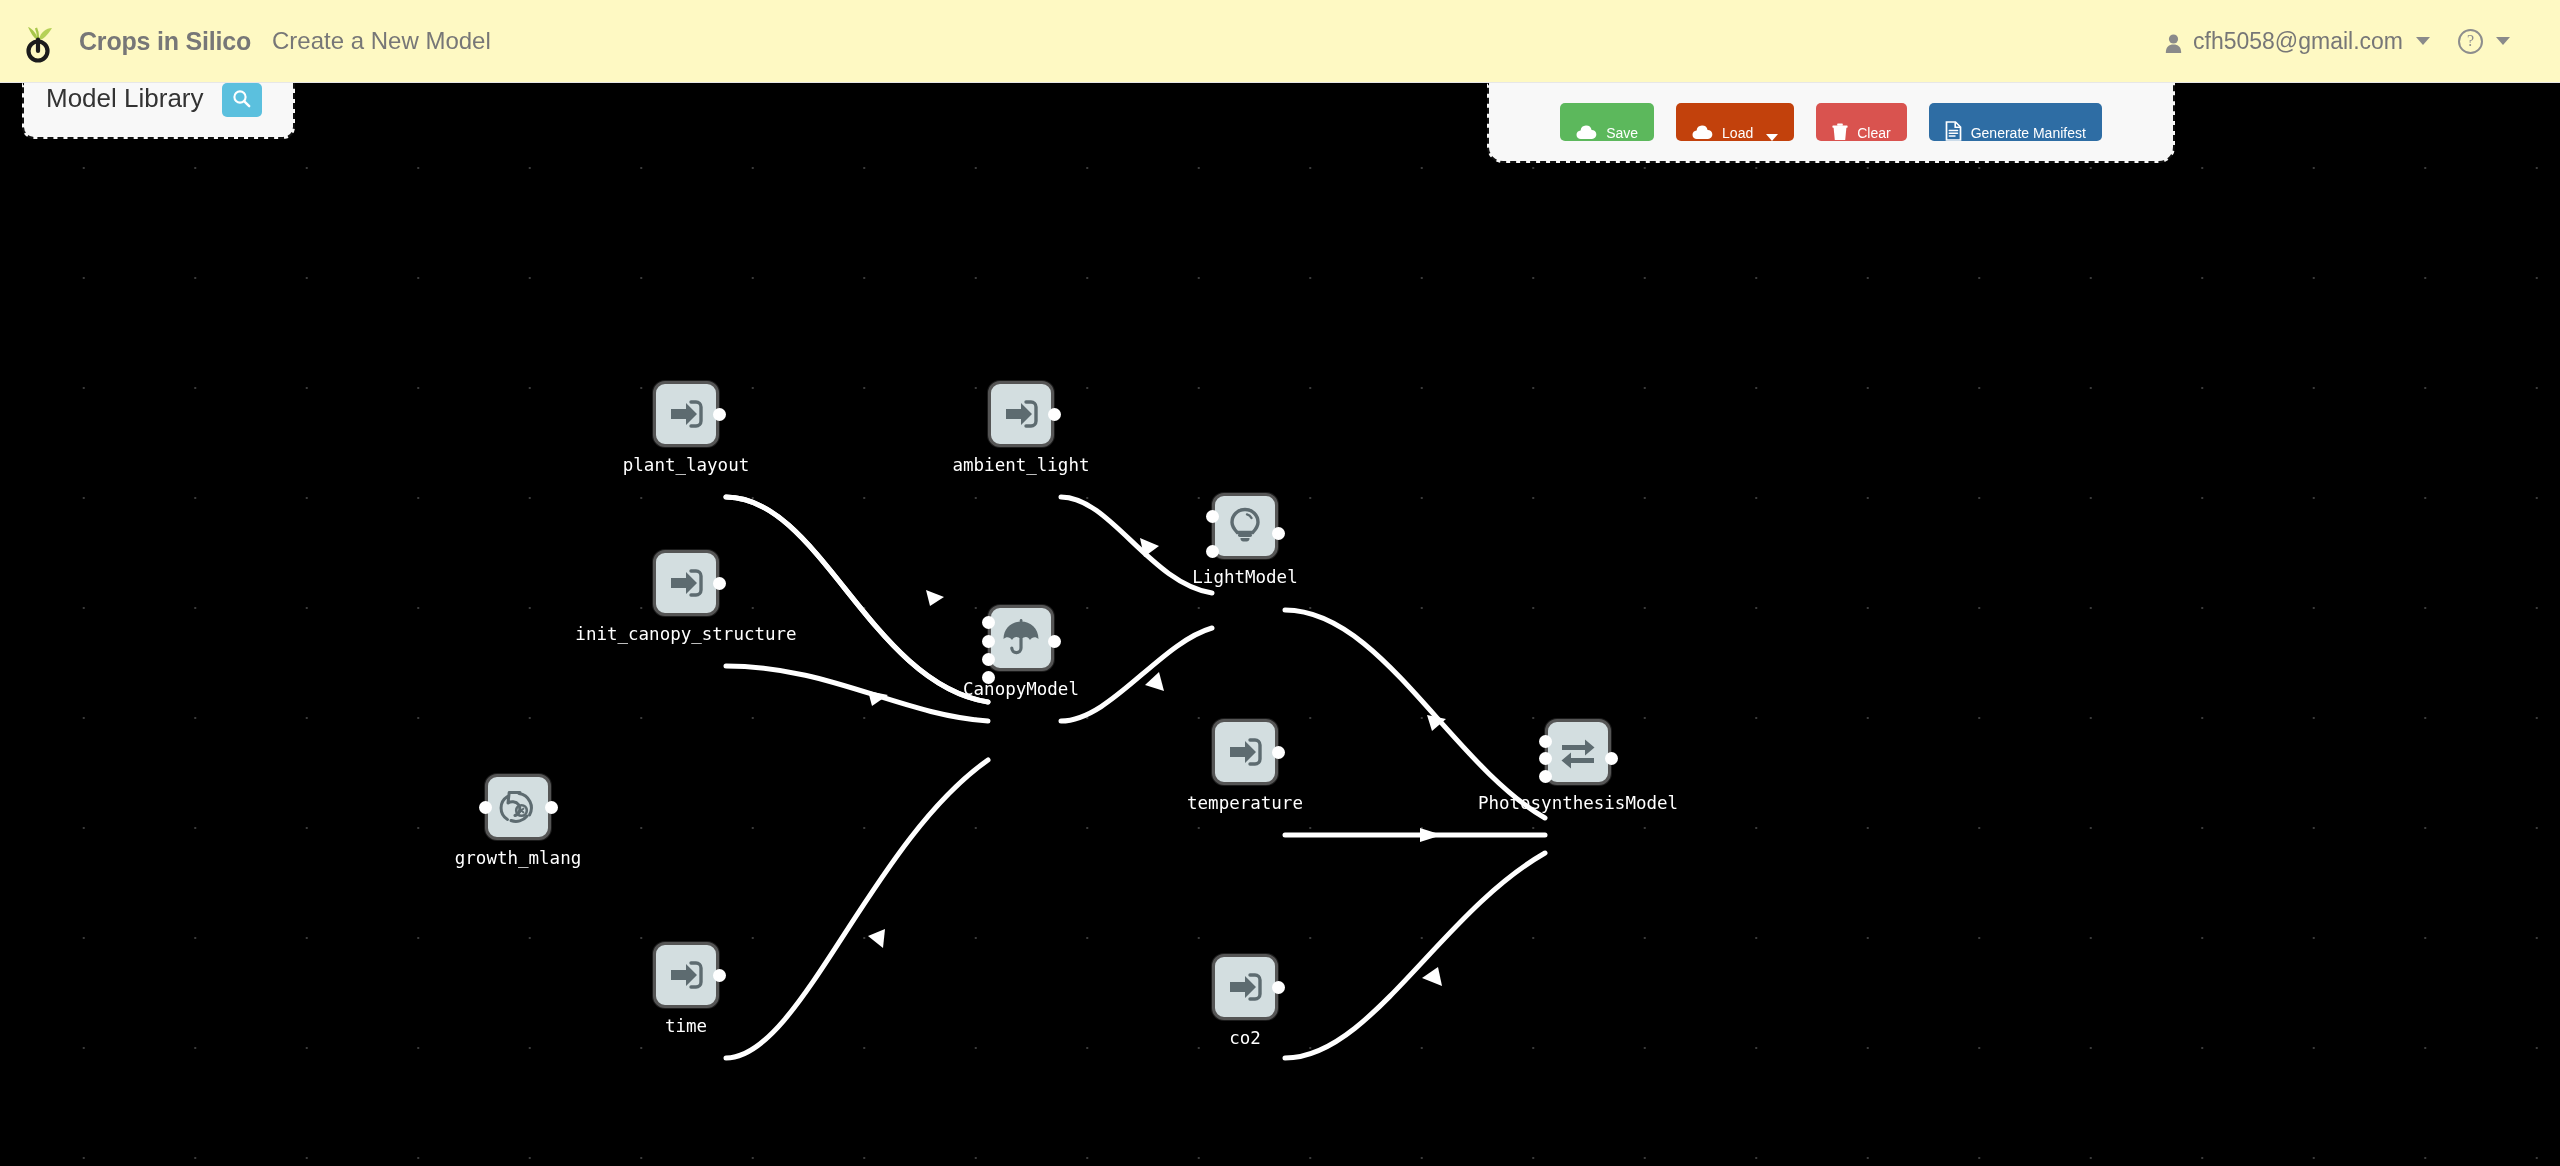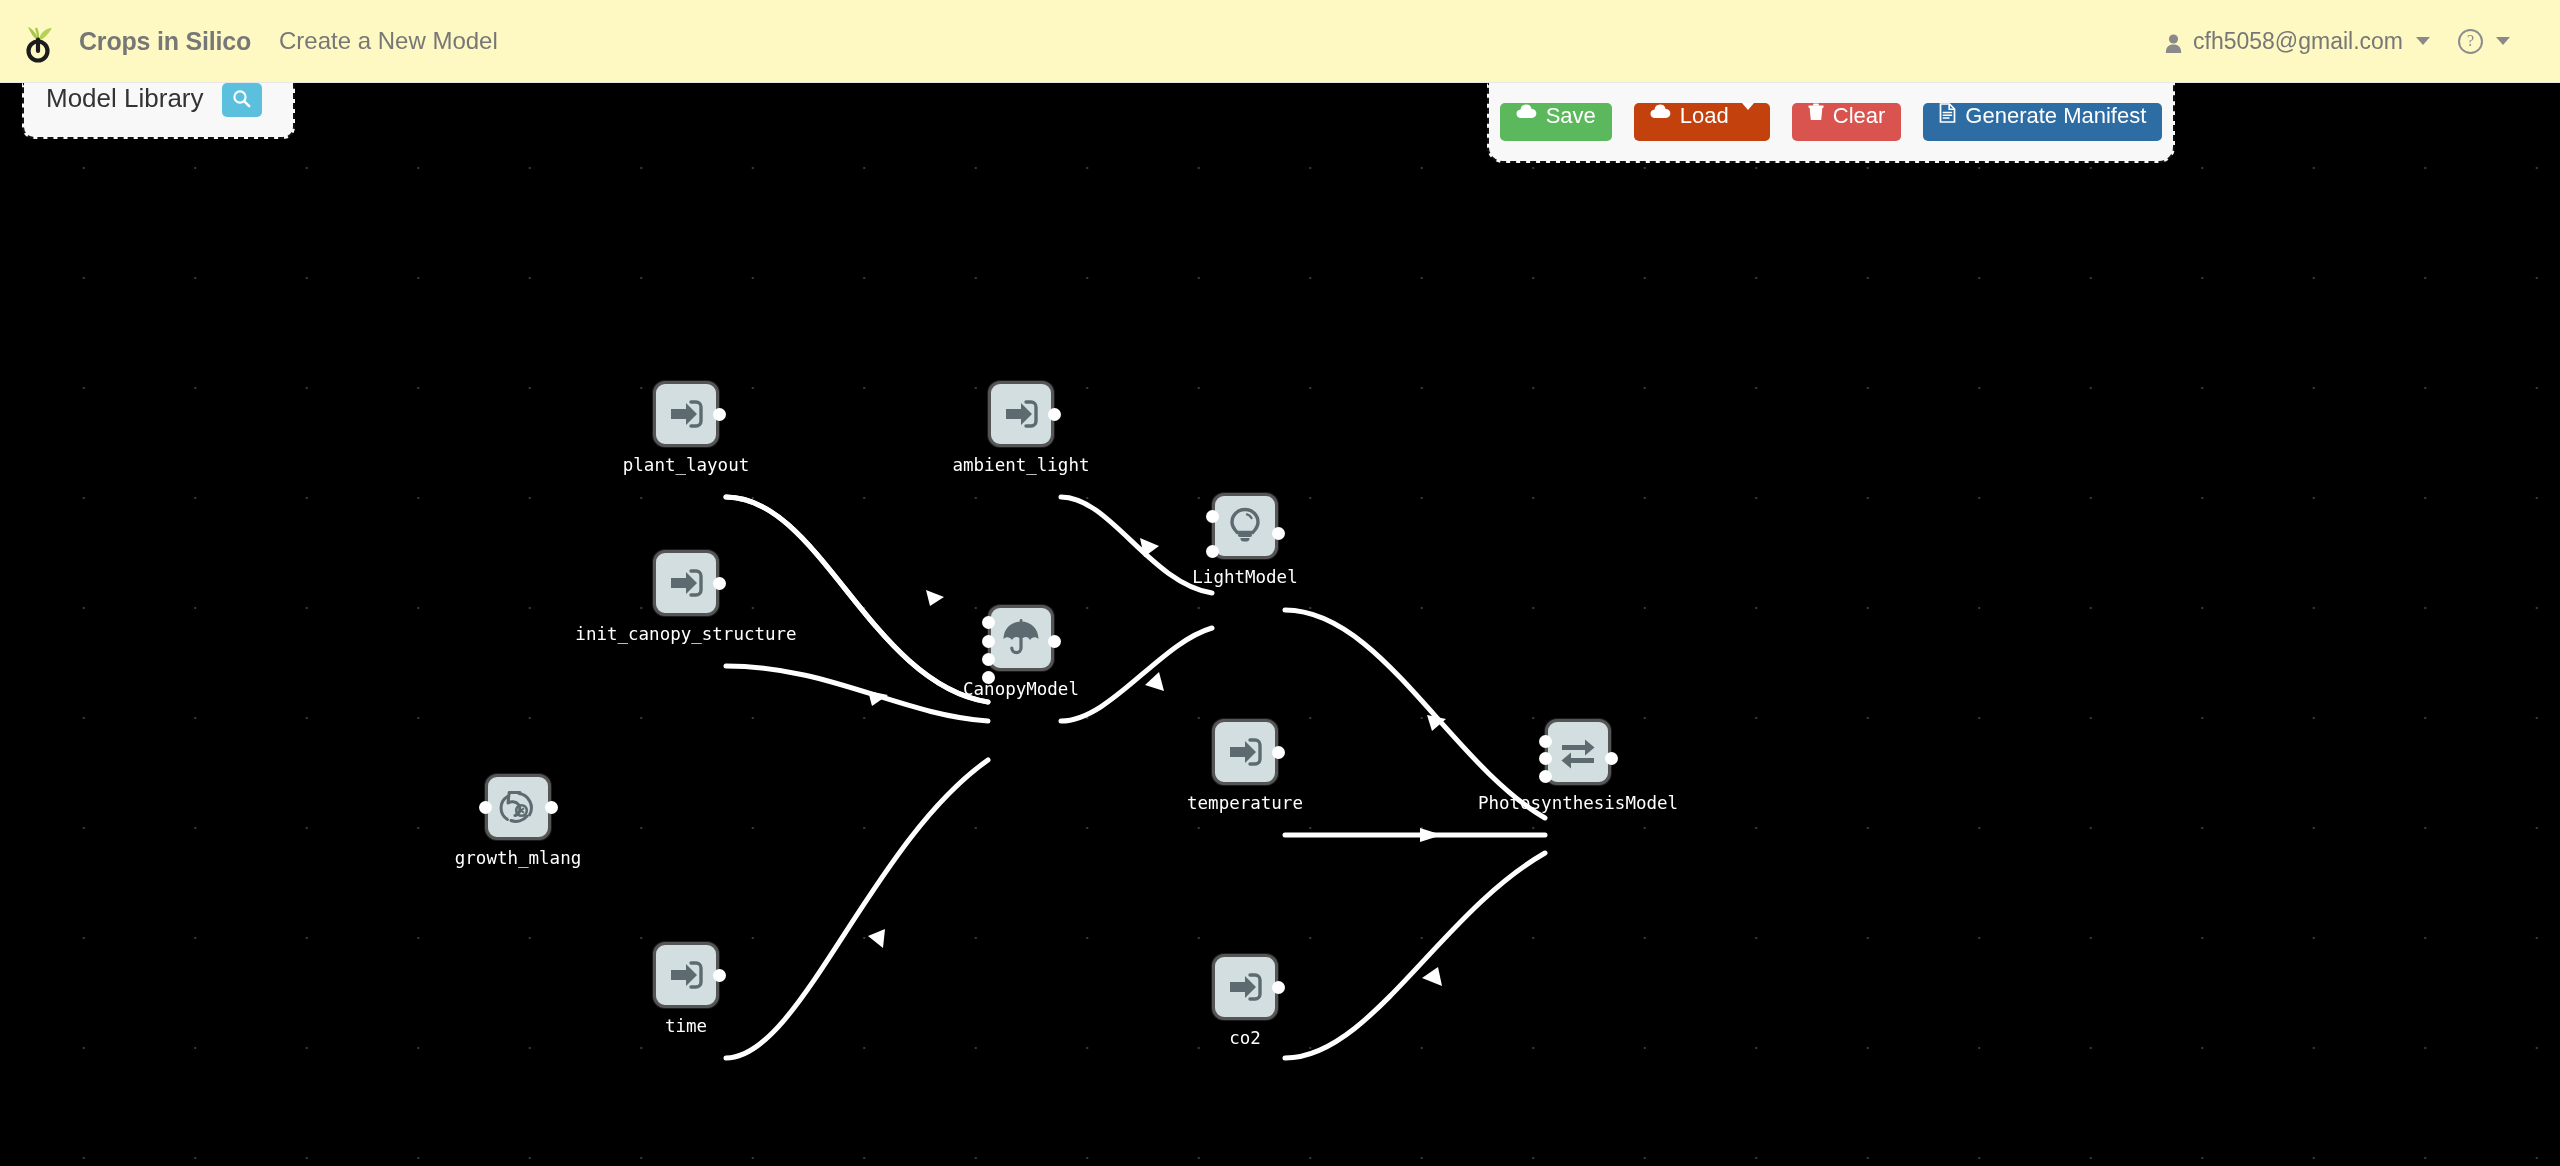--- a/index.html
+++ b/index.html
@@ -25,21 +25,21 @@
   }
   #brand-logo svg { display: block; }
   #brand-title {
     margin-left: 20px;
     font-size: 25px; font-weight: bold;
     color: #777777;
     letter-spacing: -0.2px;
     white-space: nowrap;
   }
   #nav-create-model {
-    margin-left: 28px;
+    margin-left: 21px;
     font-size: 24px; color: #777777;
     white-space: nowrap;
     cursor: pointer;
   }
   #header-right {
     margin-left: auto; margin-right: 36px;
     display: flex; align-items: center; gap: 0px;
   }
   .hdr-item {
     display: flex; align-items: center;
@@ -145,24 +145,24 @@
     background: #f8f8f8;
     border: 2px dashed #111;
     border-top: none;
     border-bottom-left-radius: 16px;
     border-bottom-right-radius: 16px;
     display: flex; align-items: center; justify-content: center;
     gap: 22px;
     z-index: 50;
   }
   .tb-btn {
-    display: flex; align-items: flex-start;
+    display: flex; align-items: flex-end;
     height: 38px; padding: 0 16px;
     border: none; border-radius: 5px;
-    color: #ffffff; font-size: 22px;
+    color: #ffffff; font-size: 14px;
     font-family: "Liberation Sans", sans-serif;
     cursor: pointer; white-space: nowrap;
   }
   .tb-btn .glyph { margin-right: 9px; display: flex; align-items: center; }
   .tb-btn .tb-caret {
     margin-left: 13px;
     width: 0; height: 0;
     border-left: 6px solid transparent;
     border-right: 6px solid transparent;
     border-top: 7px solid #ffffff;

